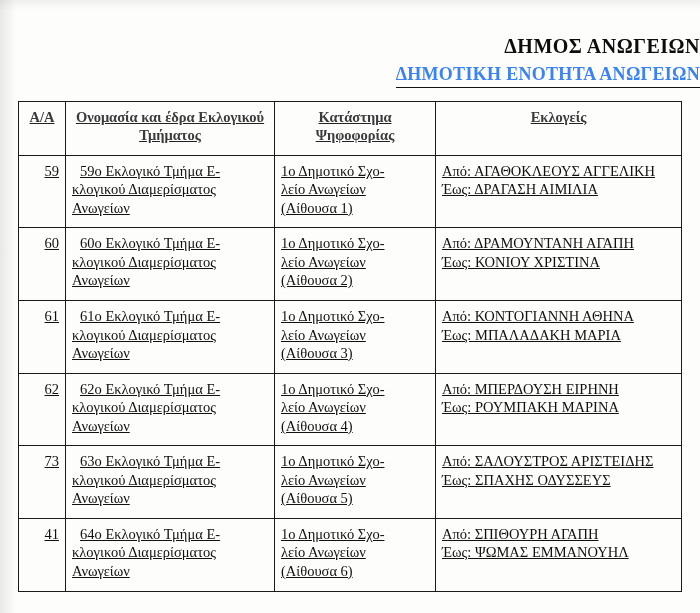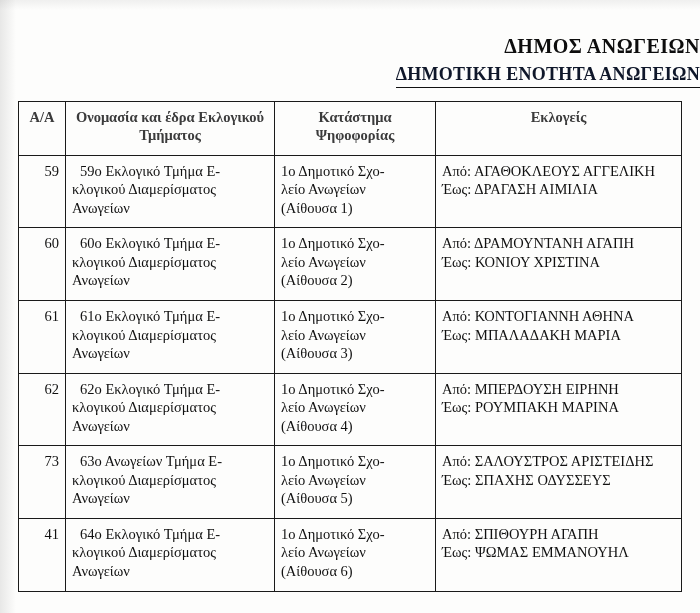--- a/index.html
+++ b/index.html
@@ -29,30 +29,31 @@
     font-size: 20px;
     font-weight: bold;
     letter-spacing: 0.5px;
     color: #0d0d0d;
     line-height: 1.2;
   }
   .title-sub {
     font-size: 18px;
     font-weight: bold;
     letter-spacing: 0.3px;
-    color: #0f172a;
+    color: #3b82f6;
     margin-top: 6px;
     display: inline-block;
     border-bottom: 1.6px solid #111;
     padding-bottom: 1px;
     line-height: 1.2;
   }
   .table-wrap {
     margin: 13px 18px 0 18px;
     position: relative;
+    text-decoration: underline;
   }
   table.reg {
     border-collapse: collapse;
     width: 664px;
     table-layout: fixed;
   }
   table.reg td, table.reg th {
     border: 1.4px solid #1a1a1a;
     vertical-align: top;
     padding: 6px 6px 10px 6px;
@@ -204,21 +205,21 @@
           </td>
           <td class="c-voters">
             <div class="nobr">Από: ΜΠΕΡΔΟΥΣΗ ΕΙΡΗΝΗ</div>
             <div class="nobr">Έως: ΡΟΥΜΠΑΚΗ ΜΑΡΙΝΑ</div>
           </td>
         </tr>
         <tr>
           <td class="c-aa">73</td>
           <td class="c-name">
             <div class="line1">
-                <span>63ο Ανωγείων Τμήμα Ε-</span>
+                <span>63ο Εκλογικό Τμήμα Ε-</span>
               </div>
             <div>κλογικού Διαμερίσματος</div>
             <div>Ανωγείων</div>
           </td>
           <td class="c-place">
             <div>1ο Δημοτικό Σχο-</div>
             <div>λείο Ανωγείων</div>
             <div>(Αίθουσα 5)</div>
           </td>
           <td class="c-voters">

